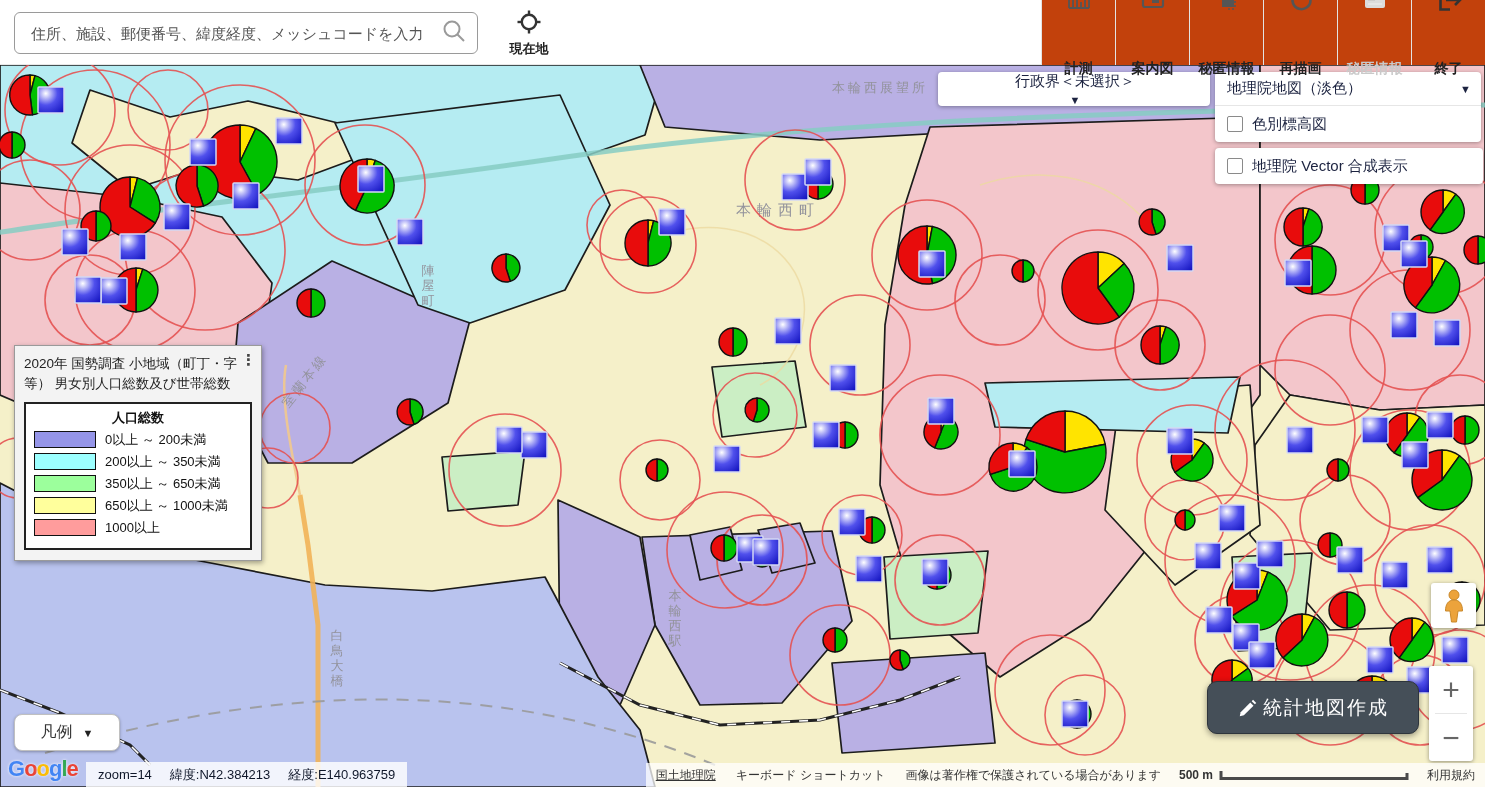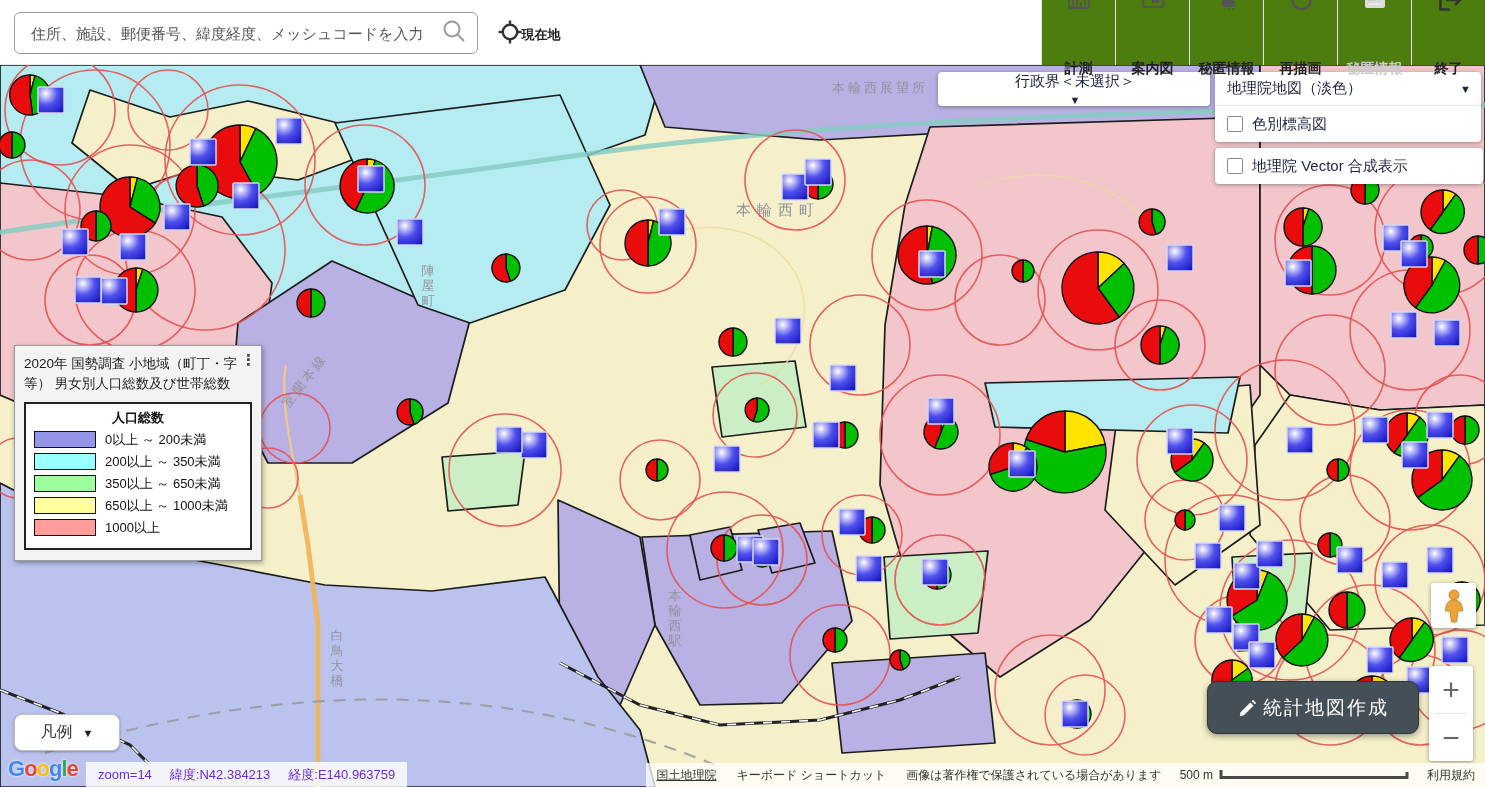--- a/index.html
+++ b/index.html
@@ -5,24 +5,24 @@
   html,body{margin:0;padding:0;background:#888;}
   *{box-sizing:border-box;font-family:"Liberation Sans","DejaVu Sans",sans-serif;}
   #stage{position:relative;width:1485px;height:787px;overflow:hidden;background:#fff;}
 
   
   #topbar{position:absolute;left:0;top:0;width:1485px;height:65px;background:#fff;z-index:30;border-bottom:1px solid #e8e8e8;}
   #searchbox{position:absolute;left:14px;top:12px;width:464px;height:42px;border:1px solid #9a9a9a;border-radius:6px;background:#fff;display:flex;align-items:center;padding:0 10px 0 14px;}
   #searchbox input{flex:1;border:none;outline:none;font-size:15px;color:#333;background:transparent;}
   #searchbox input::placeholder{color:#555;}
   #search-mag{flex:0 0 auto;cursor:pointer;}
-  #geoloc{position:absolute;left:500px;top:7px;width:58px;height:54px;display:flex;align-items:center;justify-content:center;cursor:pointer;}
+  #geoloc{position:absolute;left:500px;top:7px;width:58px;height:54px;display:flex;flex-direction:column;align-items:center;justify-content:center;cursor:pointer;}
   #geoloc .lbl{font-size:13px;font-weight:700;color:#222;margin-top:2px;white-space:nowrap;}
   #toolbar{position:absolute;right:0;top:0;height:65px;display:flex;}
-  .tool{width:74px;height:65px;display:flex;flex-direction:column;align-items:center;justify-content:center;border-left:1px solid #e3e3e3;cursor:pointer;background:#4d7c0f;gap:40px;}
+  .tool{width:74px;height:65px;display:flex;flex-direction:column;align-items:center;justify-content:center;border-left:1px solid #e3e3e3;cursor:pointer;background:#c2410c;gap:40px;}
   .tool .tlbl{font-size:14px;font-weight:700;color:#222;margin-top:3px;white-space:nowrap;}
   .tool.disabled{cursor:default;}
   .tool.disabled .tlbl{color:#c9c9c9;}
 
   
   #maparea{position:absolute;left:0;top:65px;width:1485px;height:722px;background:#f5f0c9;}
   #map-svg{display:block;}
 
   
   .panel{position:absolute;background:#fff;border-radius:4px;box-shadow:0 1px 4px rgba(0,0,0,.35);z-index:20;}
@@ -49,26 +49,26 @@
   .llbl{font-size:13px;color:#111;white-space:nowrap;}
   #legend2 .lchip{height:20px;}
   #legend2 .llbl{font-size:14px;}
 
   #legend-toggle{position:absolute;left:14px;top:714px;width:106px;height:37px;background:#fff;border:1px solid #c0c0c0;border-radius:8px;box-shadow:0 1px 3px rgba(0,0,0,.3);display:flex;align-items:center;justify-content:center;gap:10px;cursor:pointer;z-index:20;}
   #legend-toggle .lt{font-size:16px;color:#333;}
   #legend-toggle .ca{font-size:11px;color:#222;}
 
   
   #glogo{position:absolute;left:8px;top:756px;z-index:21;font-size:22px;font-weight:700;letter-spacing:-1px;cursor:pointer;text-shadow:0 0 3px #fff;}
-  #statusbar{position:absolute;left:86px;top:762px;height:25px;background:rgba(255,255,255,.82);display:flex;align-items:center;gap:18px;padding:0 12px;font-size:13px;color:#6d28d9;z-index:21;white-space:nowrap;}
+  #statusbar{position:absolute;left:86px;top:762px;height:25px;background:rgba(255,255,255,.82);display:flex;align-items:center;gap:18px;padding:0 12px;font-size:13px;color:#0f172a;z-index:21;white-space:nowrap;}
   #attrib{position:absolute;right:0;top:763px;height:24px;background:rgba(255,255,255,.75);display:flex;align-items:center;gap:0;z-index:21;font-size:12px;color:#333;}
   #attrib .att{padding:0 10px;white-space:nowrap;}
   #attrib .link{cursor:pointer;}
   #attrib .u{text-decoration:underline;}
-  #scalewrap{display:flex;gap:6px;padding:0 8px;}
+  #scalewrap{display:flex;align-items:flex-end;gap:6px;padding:0 8px;font-weight:bold;}
   #scalewrap .sv{white-space:nowrap;}
 
   #statmap-btn{position:absolute;left:1207px;top:681px;width:212px;height:53px;background:#454f58;border:1px solid #2e353c;border-radius:10px;box-shadow:0 2px 6px rgba(0,0,0,.4);display:flex;align-items:center;justify-content:center;gap:4px;cursor:pointer;z-index:20;}
   #statmap-btn .sm{color:#fff;font-size:19px;letter-spacing:2px;white-space:nowrap;}
   #zoomctl{position:absolute;left:1429px;top:666px;width:44px;height:95px;background:#fff;border-radius:3px;box-shadow:0 1px 4px rgba(0,0,0,.4);display:flex;flex-direction:column;z-index:20;}
   .zbtn{flex:1;display:flex;align-items:center;justify-content:center;font-size:30px;color:#666;cursor:pointer;font-weight:400;}
   #zoomctl .zdiv{height:1px;background:#e6e6e6;margin:0 6px;}
   #pegman{position:absolute;left:1431px;top:583px;width:45px;height:45px;background:#fff;border-radius:3px;box-shadow:0 1px 4px rgba(0,0,0,.4);display:flex;align-items:center;justify-content:center;cursor:grab;z-index:20;}
 </style>
 </head>

